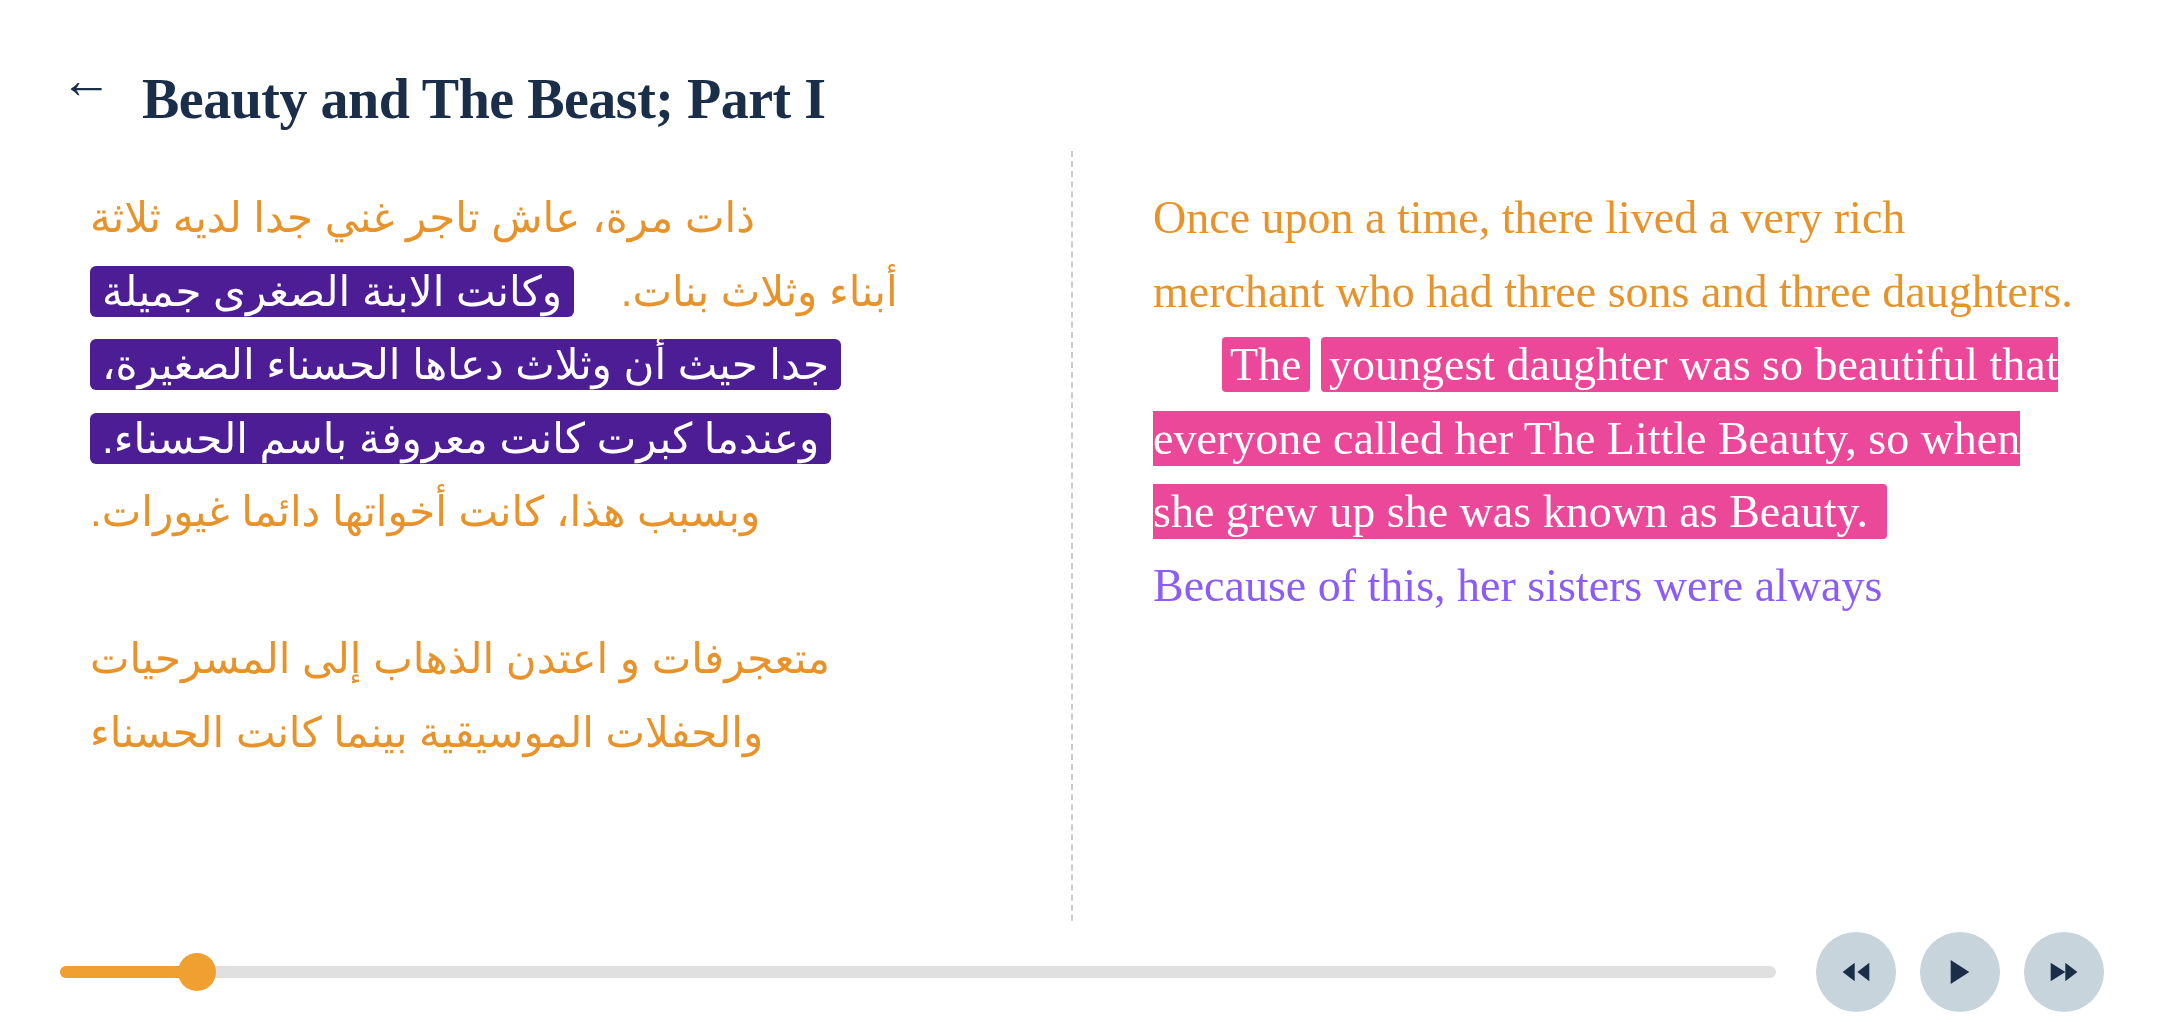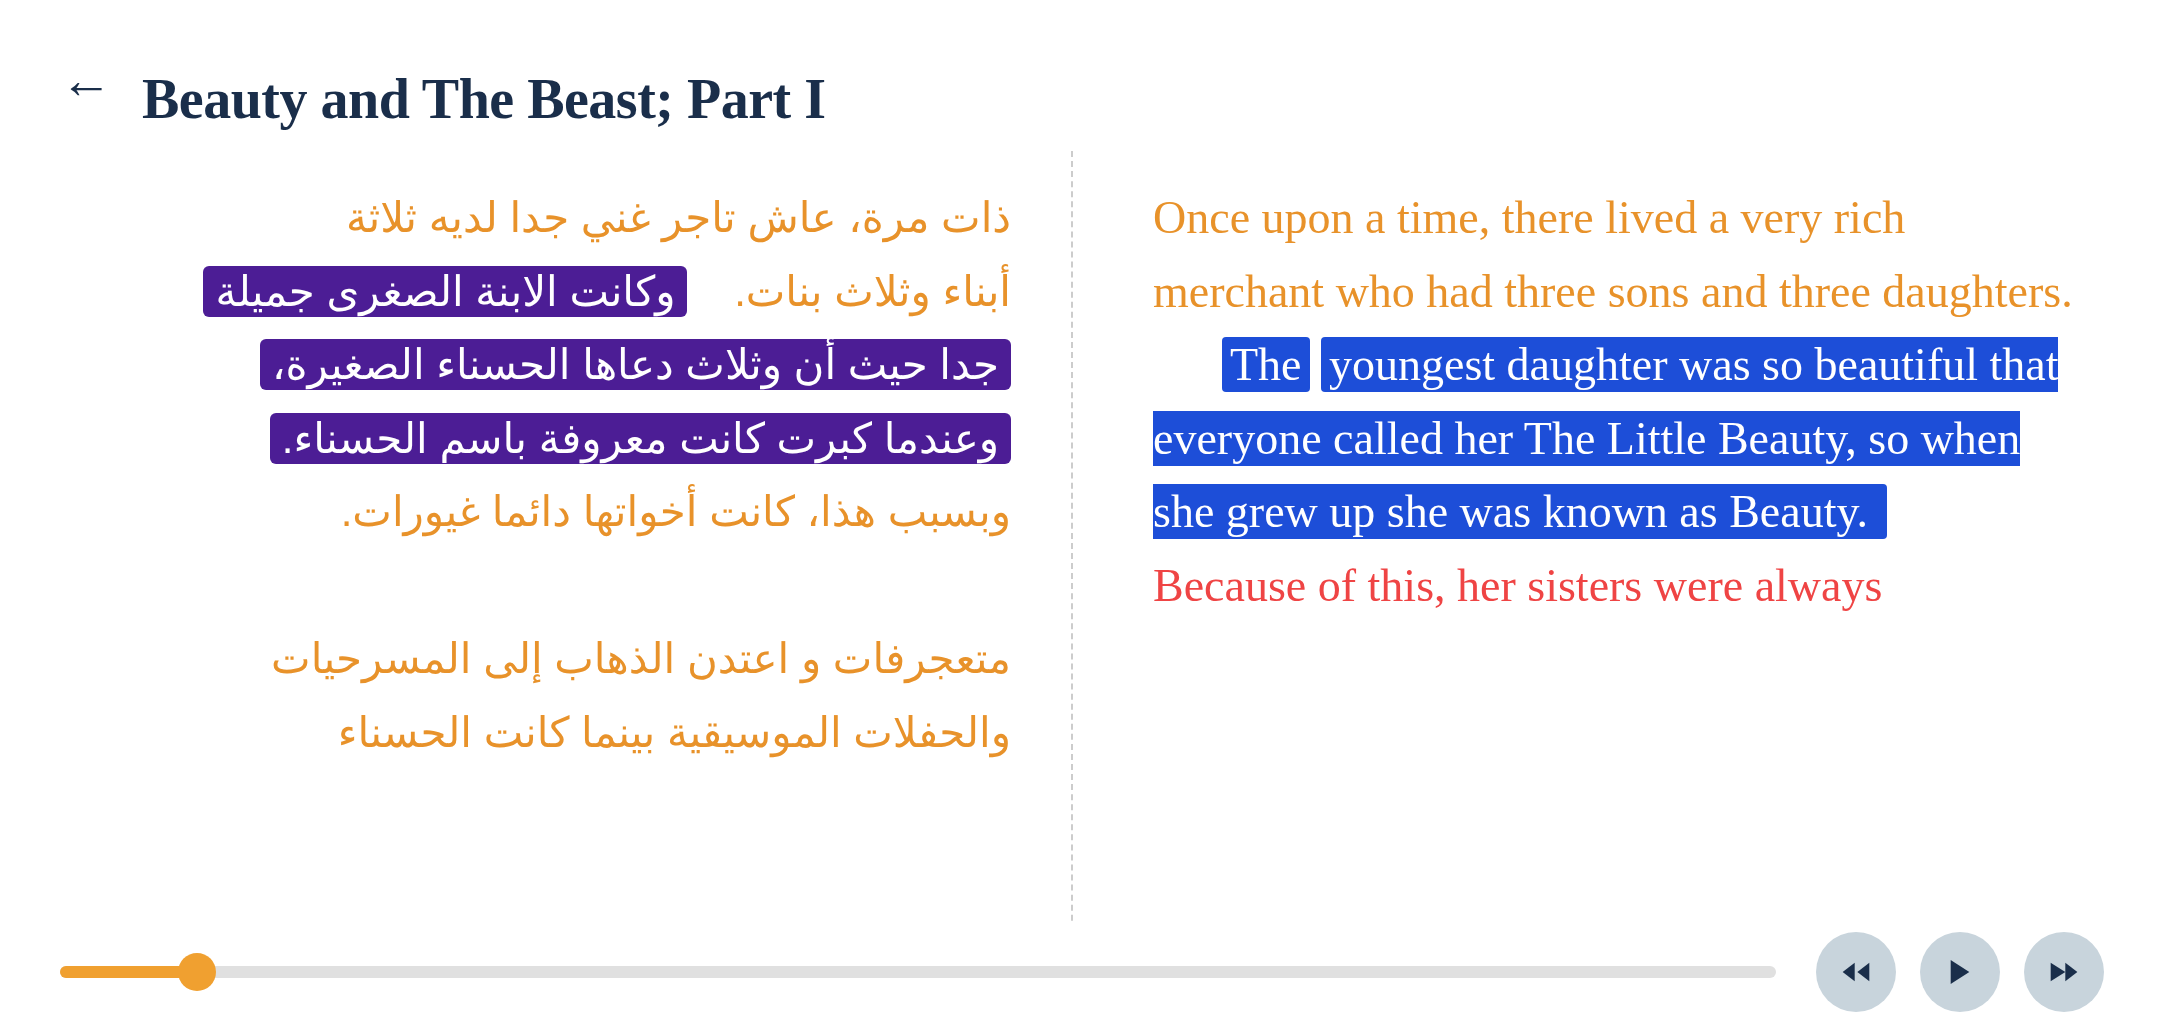--- a/index.html
+++ b/index.html
@@ -39,21 +39,21 @@
       display: flex;
       flex-direction: row;
       height: 820px;
       padding: 0 60px;
     }
 
     
     .arabic-panel {
       flex: 1;
       padding: 30px 60px 30px 30px;
-      text-align: right;
+      text-align: left;
       direction: rtl;
       border-right: 2px dashed #cccccc;
       overflow: hidden;
     }
 
     
     .english-panel {
       flex: 1;
       padding: 30px 30px 30px 80px;
       direction: ltr;
@@ -61,28 +61,28 @@
     }
 
     .english-text {
       font-size: 46px;
       line-height: 1.6;
       color: #e8922a;
       font-family: 'Georgia', serif;
     }
 
     .highlighted {
-      background-color: #1d4ed8;
+      background-color: #ec4899;
       color: #ffffff;
       padding: 2px 8px;
       border-radius: 4px;
     }
 
     .unhighlighted-english {
-      color: #ef4444;
+      color: #8b5cf6;
     }
 
     
     .progress-area {
       position: absolute;
       bottom: 0;
       left: 0;
       right: 0;
       height: 100px;
       display: flex;

